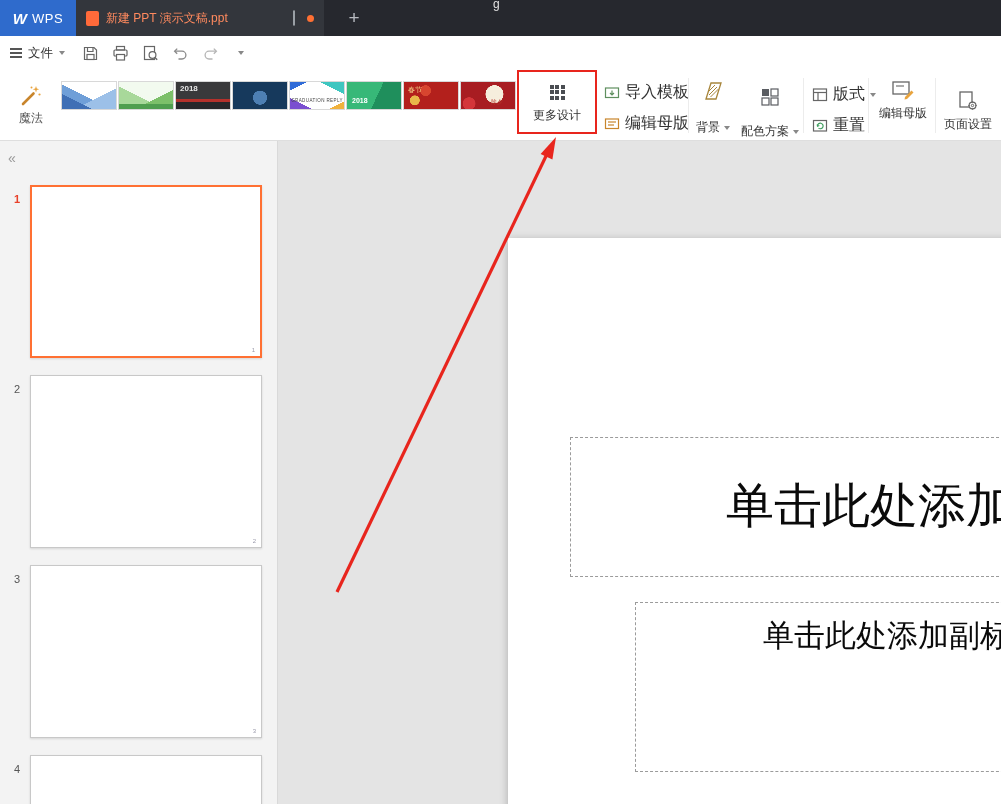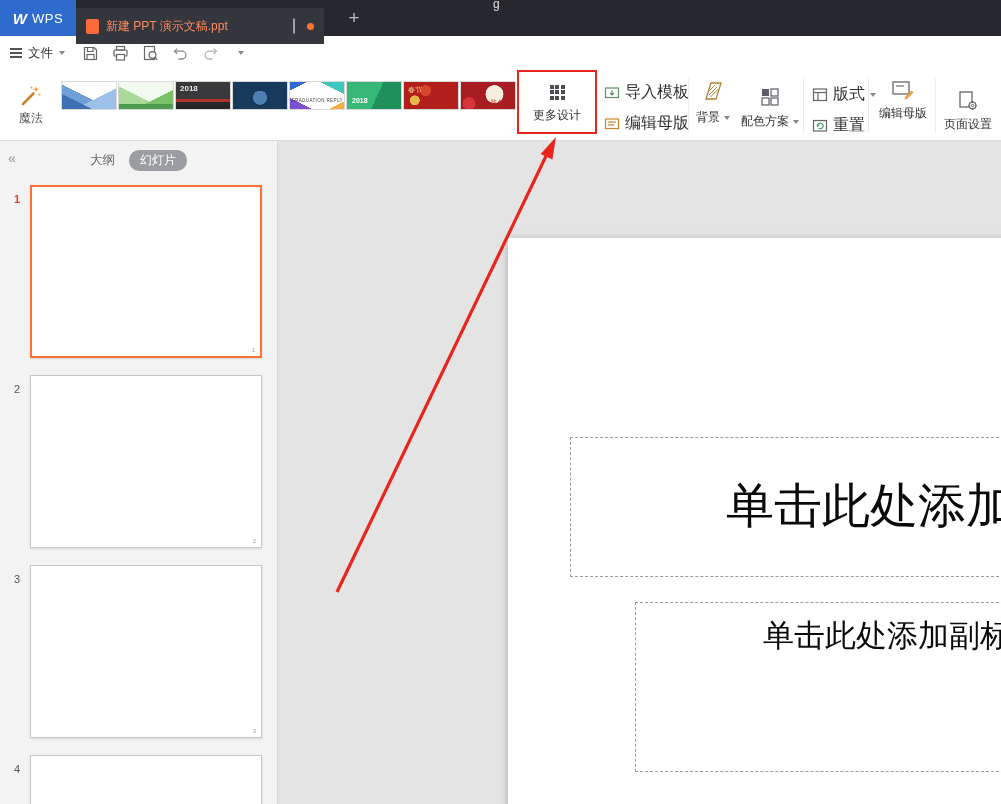--- a/index.html
+++ b/index.html
@@ -4,21 +4,21 @@
 <style>
   *{margin:0;padding:0;box-sizing:border-box}
   html,body{width:1001px;height:804px}
   body{position:relative;overflow:hidden;background:#e6e6e6;font-family:"Liberation Sans","DejaVu Sans",sans-serif;font-size:12px;color:#333}
 
   
   .titlebar{position:absolute;left:0;top:0;width:1001px;height:36px;background:#26282e;z-index:10}
   .wps-logo{position:absolute;left:0;top:0;width:76px;height:36px;background:#2f6bcc;color:#fff;display:flex;align-items:center;justify-content:center;gap:5px;cursor:pointer}
   .wps-mark{font-weight:bold;font-style:italic;font-size:15px}
   .wps-text{font-size:13px;letter-spacing:.5px}
-  .doc-tab{position:absolute;left:76px;top:8px;width:248px;height:36px;background:#33363c;display:flex;align-items:center;padding:0 10px;gap:7px;cursor:pointer}
+  .doc-tab{position:absolute;left:76px;top:0;width:248px;height:36px;background:#33363c;display:flex;align-items:center;padding:0 10px;gap:7px;cursor:pointer}
   .ppt-icon{width:13px;height:15px;background:#ff6a3a;border-radius:2px;flex:none}
   .tab-title{color:#ff8a5e;font-size:12px;white-space:nowrap;overflow:hidden;flex:1}
   .monitor-icon{margin-left:4px;flex:none}
   .monitor-icon .screen{width:15px;height:10px;border:1px solid #9aa0a6;border-radius:1px}
   .monitor-icon .stand{width:7px;height:2px;background:#9aa0a6;margin:1px auto 0}
   .unsaved-dot{width:7px;height:7px;border-radius:50%;background:#ff7033;margin-left:5px;flex:none}
   .new-tab{position:absolute;left:338px;top:0;width:32px;height:36px;color:#b7bac0;font-size:19px;display:flex;align-items:center;justify-content:center;cursor:pointer}
   .artifact-g{position:absolute;left:493px;top:-3px;color:#e0e0e0;font-size:12px}
 
   
@@ -43,21 +43,21 @@
   .thumb-label{position:absolute;white-space:nowrap;line-height:1.1}
   .more-design{position:absolute;left:519px;top:4px;width:76px;height:60px;background:#fff;display:flex;flex-direction:column;align-items:center;justify-content:center;gap:7px;cursor:pointer}
   .grid-icon{display:grid;grid-template-columns:repeat(3,4px);grid-template-rows:repeat(3,4px);gap:1.5px}
   .grid-icon i{background:#4a4d52;display:block}
   .more-label{font-size:12px;color:#333}
   .tpl-btns{position:absolute;left:604px;top:12px;display:flex;flex-direction:column;gap:10px}
   .tpl-btn{display:flex;align-items:center;gap:5px;cursor:pointer;font-size:16px;color:#333}
   .ribbon-big-btn{position:absolute;display:flex;flex-direction:column;align-items:center;justify-content:flex-start;gap:4px;cursor:pointer;font-size:12px;color:#333}
   .bg-btn{left:690px;top:9px;width:46px}
   .scheme-btn{left:740px;top:17px;width:60px}
-  .label-row{display:flex;align-items:center;gap:4px;margin-top:2px}
+  .label-row{display:flex;align-items:center;gap:4px;margin-top:12px}
   .layout-stack{position:absolute;left:812px;top:14px;display:flex;flex-direction:column;gap:10px}
   .small-btn{display:flex;align-items:center;gap:5px;cursor:pointer;font-size:16px;color:#333}
   .master-btn{left:872px;top:9px;width:62px}
   .pagesetup-btn{left:938px;top:20px;width:60px}
   .vsep{position:absolute;top:8px;width:1px;height:55px;background:#ececec}
 
   
   .sidebar{position:absolute;left:0;top:141px;width:278px;height:663px;background:#f3f3f3;border-right:1px solid #d9d9d9;overflow:hidden;z-index:5}
   .collapse{position:absolute;left:8px;top:9px;color:#999;font-size:14px;cursor:pointer}
   .pane-tabs{position:absolute;left:0;top:9px;width:100%;display:flex;justify-content:center;align-items:center;gap:14px}
@@ -293,24 +293,20 @@
   </div>
 
   <span class="vsep" style="left:688px"></span>
   <span class="vsep" style="left:803px"></span>
   <span class="vsep" style="left:868px"></span>
   <span class="vsep" style="left:935px"></span>
 </div>
 
 <div class="sidebar">
   <span class="collapse">«</span>
-  <div class="pane-tabs">
-    <span class="pane-tab">大纲</span>
-    <span class="pane-tab active">幻灯片</span>
-  </div>
 
   <span class="slide-num selected" style="top:52px">1</span>
   <div class="slide-thumb selected" style="top:44px">
     <span class="corner-num">1</span>
   </div>
 
   <span class="slide-num" style="top:242px">2</span>
   <div class="slide-thumb" style="top:234px">
     <span class="corner-num">2</span>
   </div>

